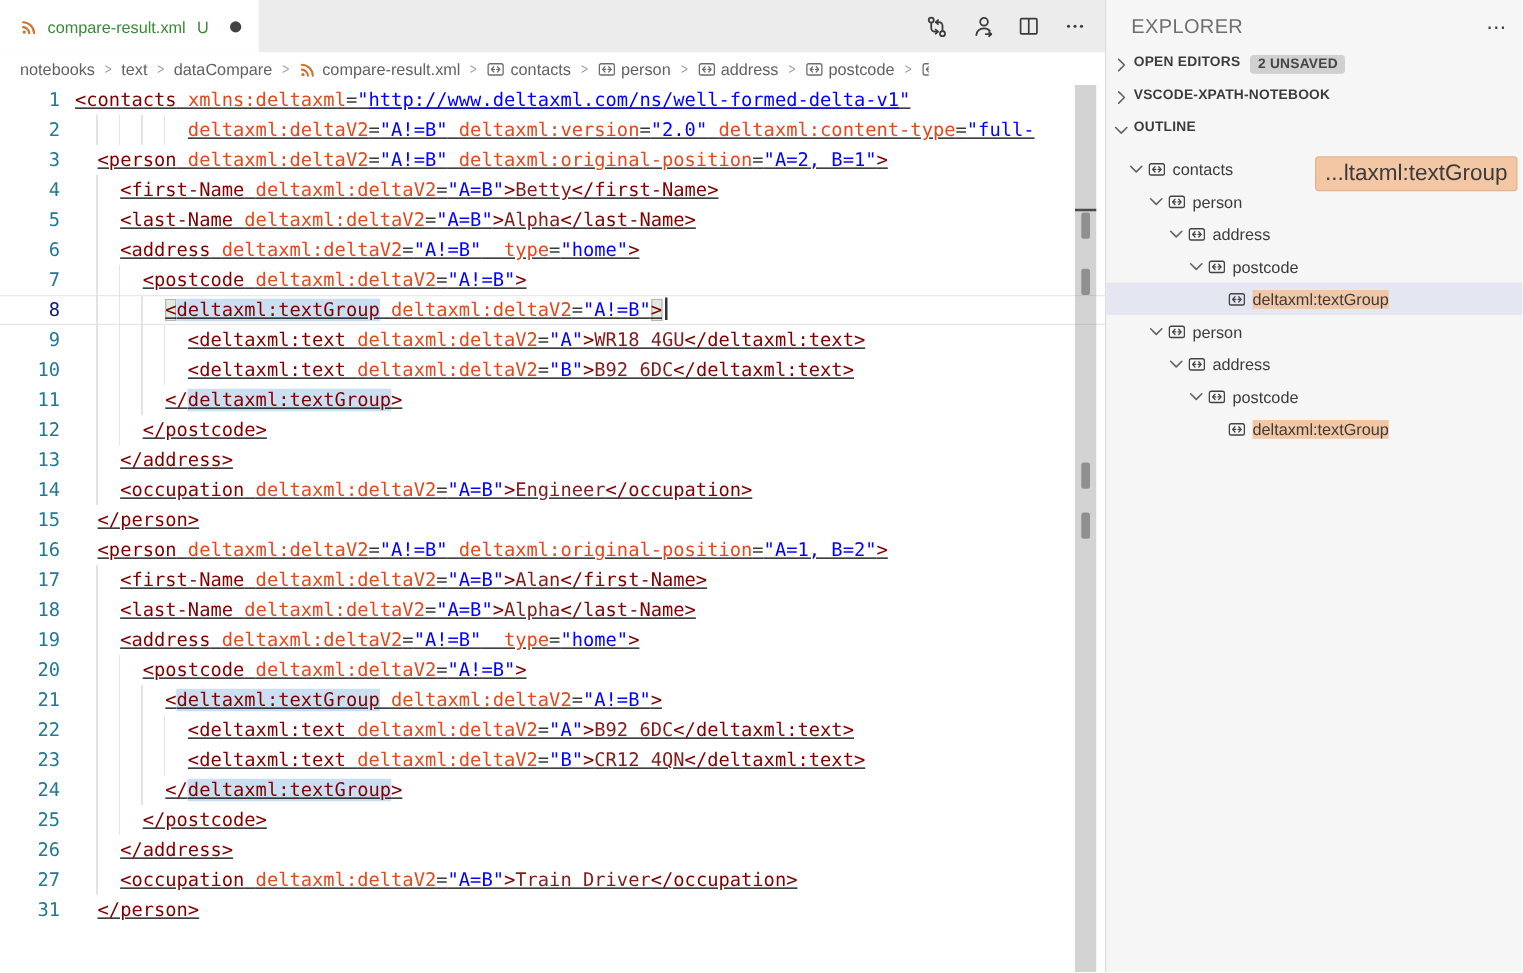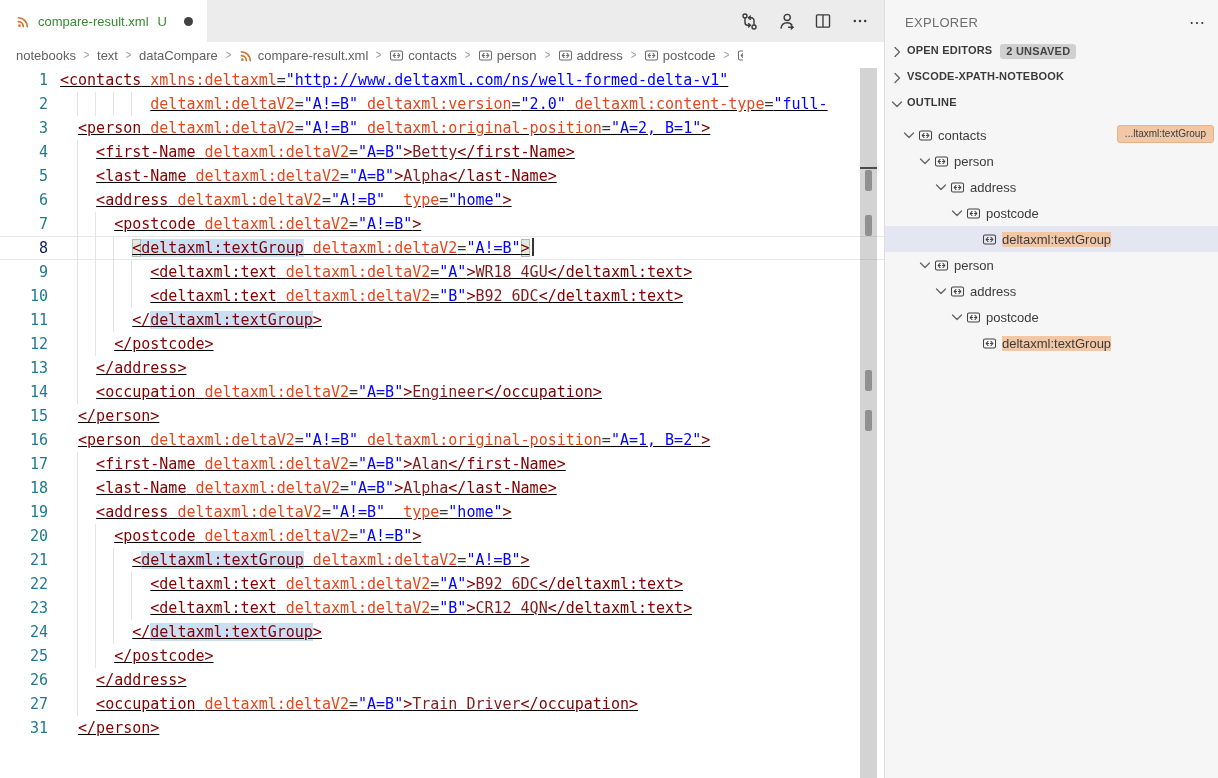--- a/index.html
+++ b/index.html
@@ -45,35 +45,35 @@
   .tk-cur { display:inline-block; width:2px; height:18px; background:#333; vertical-align:-3px; margin-left:2px; }
 
   .scrollbar { position:absolute; top:0; bottom:0; right:7px; width:17px; background:rgba(110,110,110,.30); }
   .sb-mark { position:absolute; left:5px; width:7px; height:21px; border-radius:2px; background:rgba(90,90,90,.55); }
   .sb-cursor-mark { position:absolute; left:0; width:17px; height:2px; background:#4a4a4a; }
 
   
   .sidebar { width:334px; height:778px; background:#f6f6f6; border-left:1px solid #ddd; position:relative;
     font-size:13px; color:#3b3b3b; }
   .sb-title { height:44px; display:flex; align-items:center; padding:0 12px 0 20px; }
-  .sb-title-label { font-size:13px; color:#6f6f6f; letter-spacing:.3px; }
+  .sb-title-label { font-size:16px; color:#6f6f6f; letter-spacing:.3px; }
   .sb-title-more { margin-left:auto; color:#3b3b3b; cursor:pointer; font-size:16px; letter-spacing:1px; }
   .sb-section { height:26px; display:flex; align-items:flex-start; padding-left:4px; cursor:pointer; }
   .sb-section-label { font-weight:700; font-size:11px; color:#3b3b3b; letter-spacing:.2px; margin-left:2px; }
   .sb-badge { margin-left:8px; background:#d0d0d0; color:#454545; font-size:11px; font-weight:700;
     padding:1px 6px 2px; border-radius:3px; letter-spacing:.2px; }
   .chev { width:16px; height:16px; flex:none; display:flex; align-items:center; justify-content:center; color:#646465; }
   .tree { position:relative; }
   .tree-row { height:26px; display:flex; align-items:center; cursor:pointer; }
   .tree-row.selected { background:#e4e6f1; }
   .tree-icon { width:16px; height:16px; flex:none; margin-right:5px; display:flex; align-items:center; justify-content:center; color:#424242; }
   .tree-label { white-space:nowrap; }
   .tree-label.match { background:#f3c7a4; }
   .filter-badge { position:absolute; top:3px; right:4px; background:#f3c7a4; border:1px solid #e4b28c;
-    border-radius:3px; padding:2px 7px 3px; font-size:10px; color:#3b3b3b; white-space:nowrap; }
+    border-radius:3px; padding:2px 7px 3px; font-size:18px; color:#3b3b3b; white-space:nowrap; }
   svg { display:block; }
 </style>
 </head>
 <body>
 
 <div class="app">
 
   <div class="main">
 
     <div class="tabbar">

